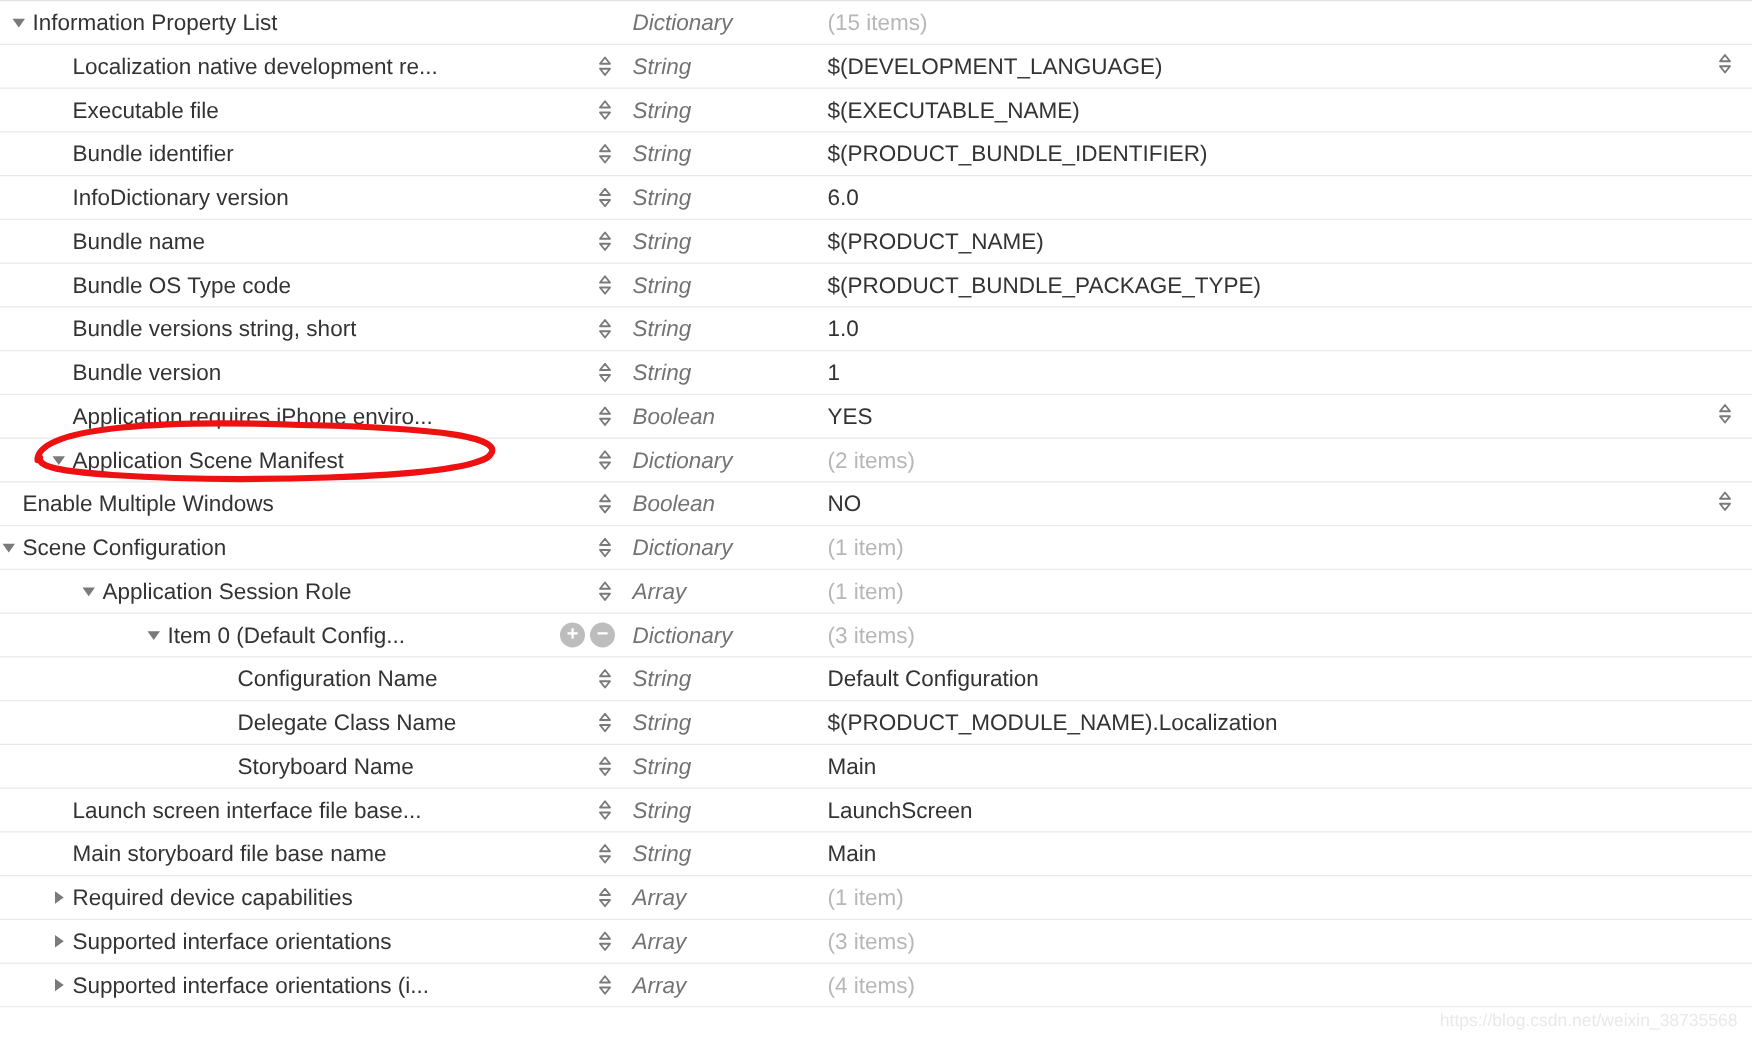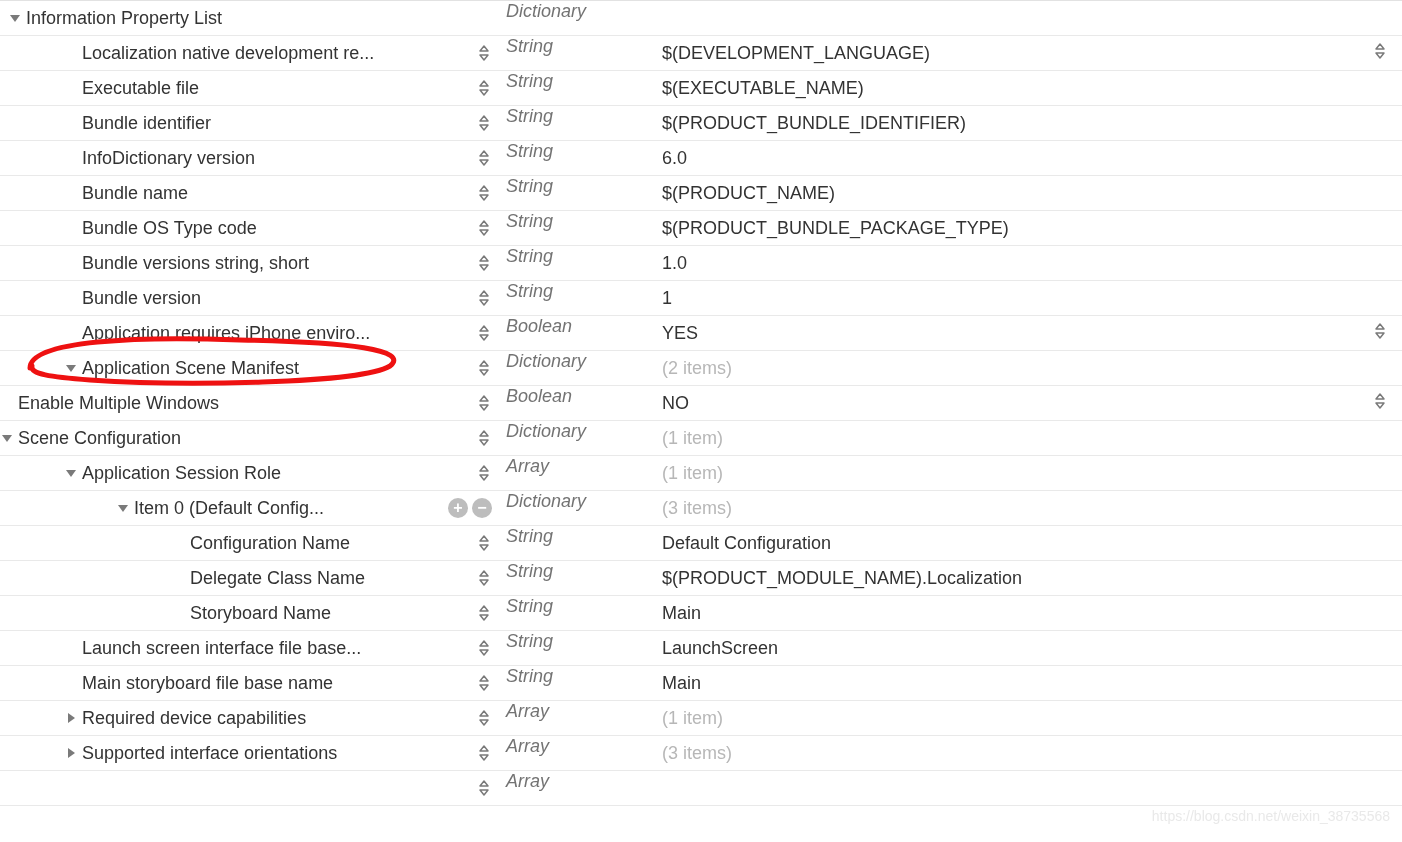--- a/index.html
+++ b/index.html
@@ -9,20 +9,21 @@
     color: #333;
     background: #fff;
     width: 1402px;
   }
   .plist {
     width: 100%;
     border-top: 1px solid #e2e2e2;
   }
   .row {
     display: flex;
+    align-items: center;
     height: 35px;
     border-bottom: 1px solid #e9e9e9;
     position: relative;
     white-space: nowrap;
   }
   .key-col {
     flex: 0 0 498px;
     display: flex;
     align-items: center;
     height: 100%;
@@ -36,21 +37,21 @@
     overflow: hidden;
   }
   .key-text {
     color: #333;
     overflow: hidden;
     text-overflow: ellipsis;
     white-space: nowrap;
     max-width: 370px;
   }
   .depth-0 .key-inner { padding-left: 8px; }
-  .depth-1 .key-inner { padding-left: 64px; }
+  .depth-1 .key-inner { padding-left: 40px; }
   .depth-2 .key-inner { }
   .depth-3 .key-inner { padding-left: 64px; }
   .depth-4 .key-inner { padding-left: 116px; }
   .depth-5 .key-inner { padding-left: 172px; }
 
   .disclosure {
     width: 14px;
     height: 14px;
     display: inline-flex;
     align-items: center;
@@ -144,20 +145,23 @@
           <span class="disclosure">
             <svg width="12" height="12" viewBox="0 0 12 12">
               <path d="M1 3 L11 3 L6 10 Z" fill="#7a7a7a"></path>
             </svg>
           </span>
           <span class="key-text">Information Property List</span>
         </div>
         <div class="key-right"></div>
       </div>
       <div class="type-col">Dictionary</div>
+      <div class="value-col gray">
+        <span>(15 items)</span>
+      </div>
     </div>
     <div class="row depth-1">
       <div class="key-col">
         <div class="key-inner">
           <span class="disclosure"></span>
           <span class="key-text">Localization native development re...</span>
         </div>
         <div class="key-right">
           <span class="stepper">
             <svg width="12" height="20" viewBox="0 0 12 20">
@@ -607,30 +611,41 @@
           </span>
         </div>
       </div>
       <div class="type-col">Array</div>
       <div class="value-col gray">
         <span>(3 items)</span>
       </div>
     </div>
     <div class="row depth-1">
       <div class="key-col">
+        <div class="key-inner">
+          <span class="disclosure">
+            <svg width="12" height="12" viewBox="0 0 12 12">
+              <path d="M3 1 L10 6 L3 11 Z" fill="#7a7a7a"></path>
+            </svg>
+          </span>
+          <span class="key-text">Supported interface orientations (i...</span>
+        </div>
         <div class="key-right">
           <span class="stepper">
             <svg width="12" height="20" viewBox="0 0 12 20">
               <path d="M6 3 L10 8 L2 8 Z" fill="none" stroke="#7a7a7a" stroke-width="1.5" stroke-linejoin="round"></path>
               <path d="M6 17 L10 12 L2 12 Z" fill="none" stroke="#7a7a7a" stroke-width="1.5" stroke-linejoin="round"></path>
             </svg>
           </span>
         </div>
       </div>
       <div class="type-col">Array</div>
+      <div class="value-col gray">
+        <span>(4 items)</span>
+      </div>
     </div>
   </div>
 
 <svg class="annotation" style="left:20px; top:330px;" width="400" height="60" viewBox="0 0 400 60">
   <path d="M 10 38 C 10 10, 120 6, 220 10 C 330 12, 390 20, 370 36 C 340 54, 160 56, 70 50 C 30 47, 10 44, 12 36" fill="none" stroke="#e11" stroke-width="5" stroke-linecap="round"></path>
 </svg>
 
 <div class="watermark">https://blog.csdn.net/weixin_38735568</div>
 
 </body></html>

